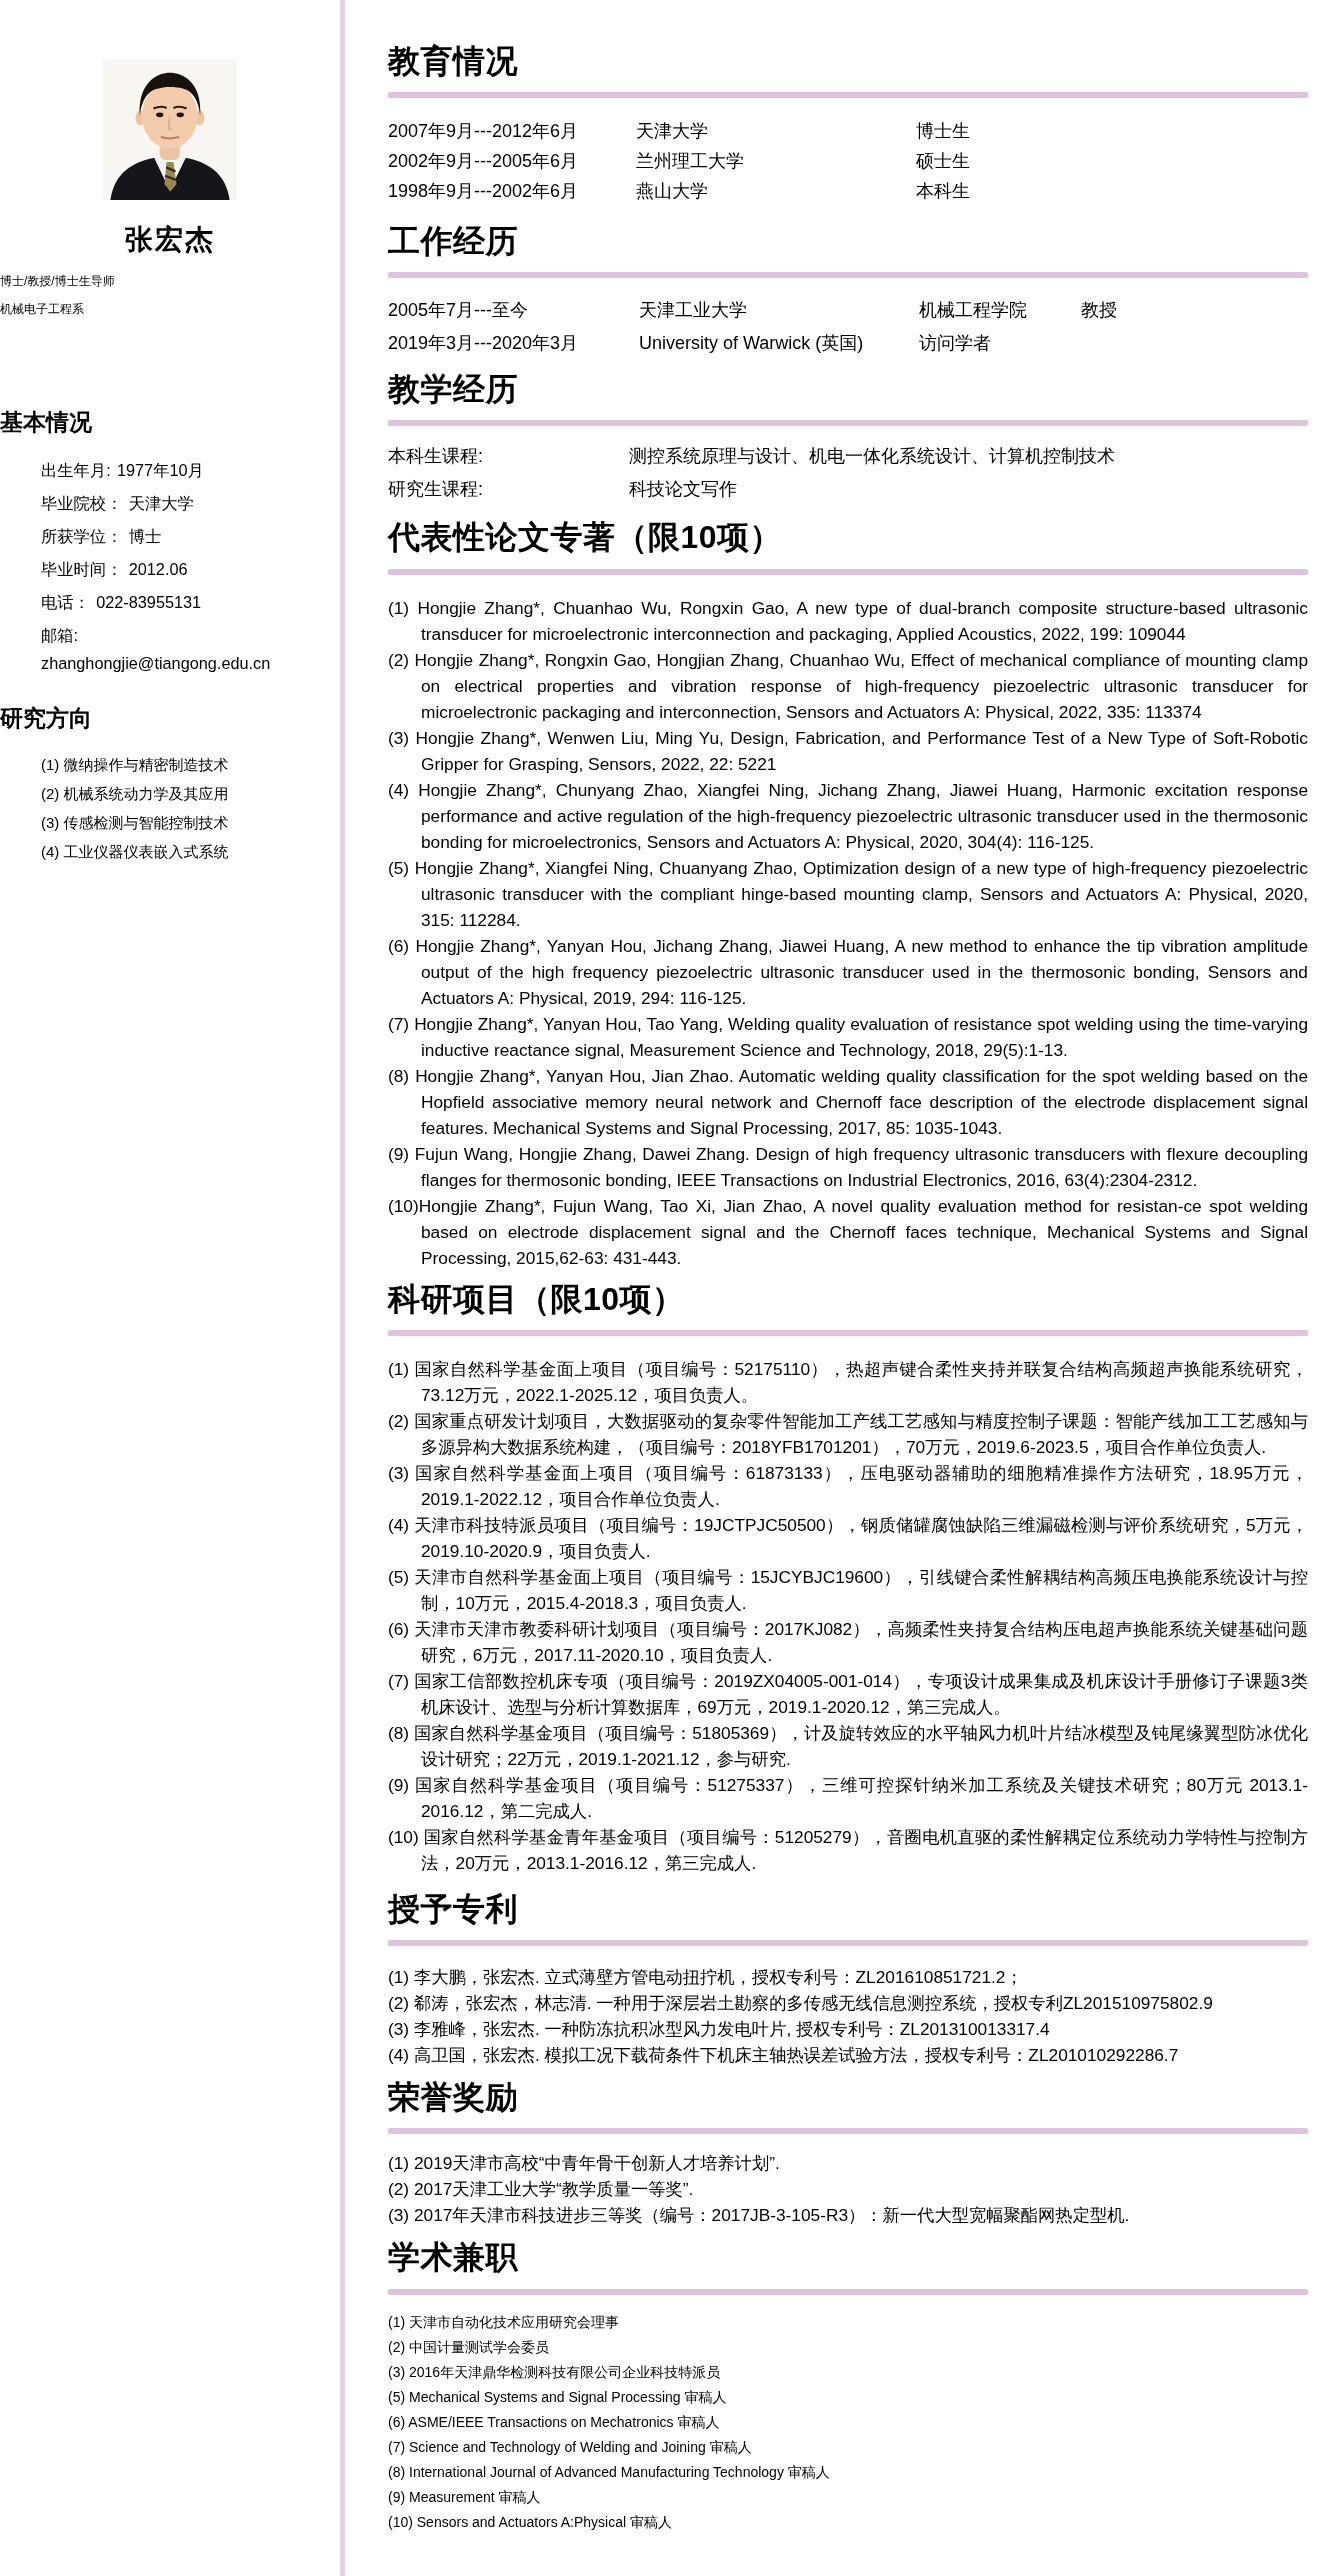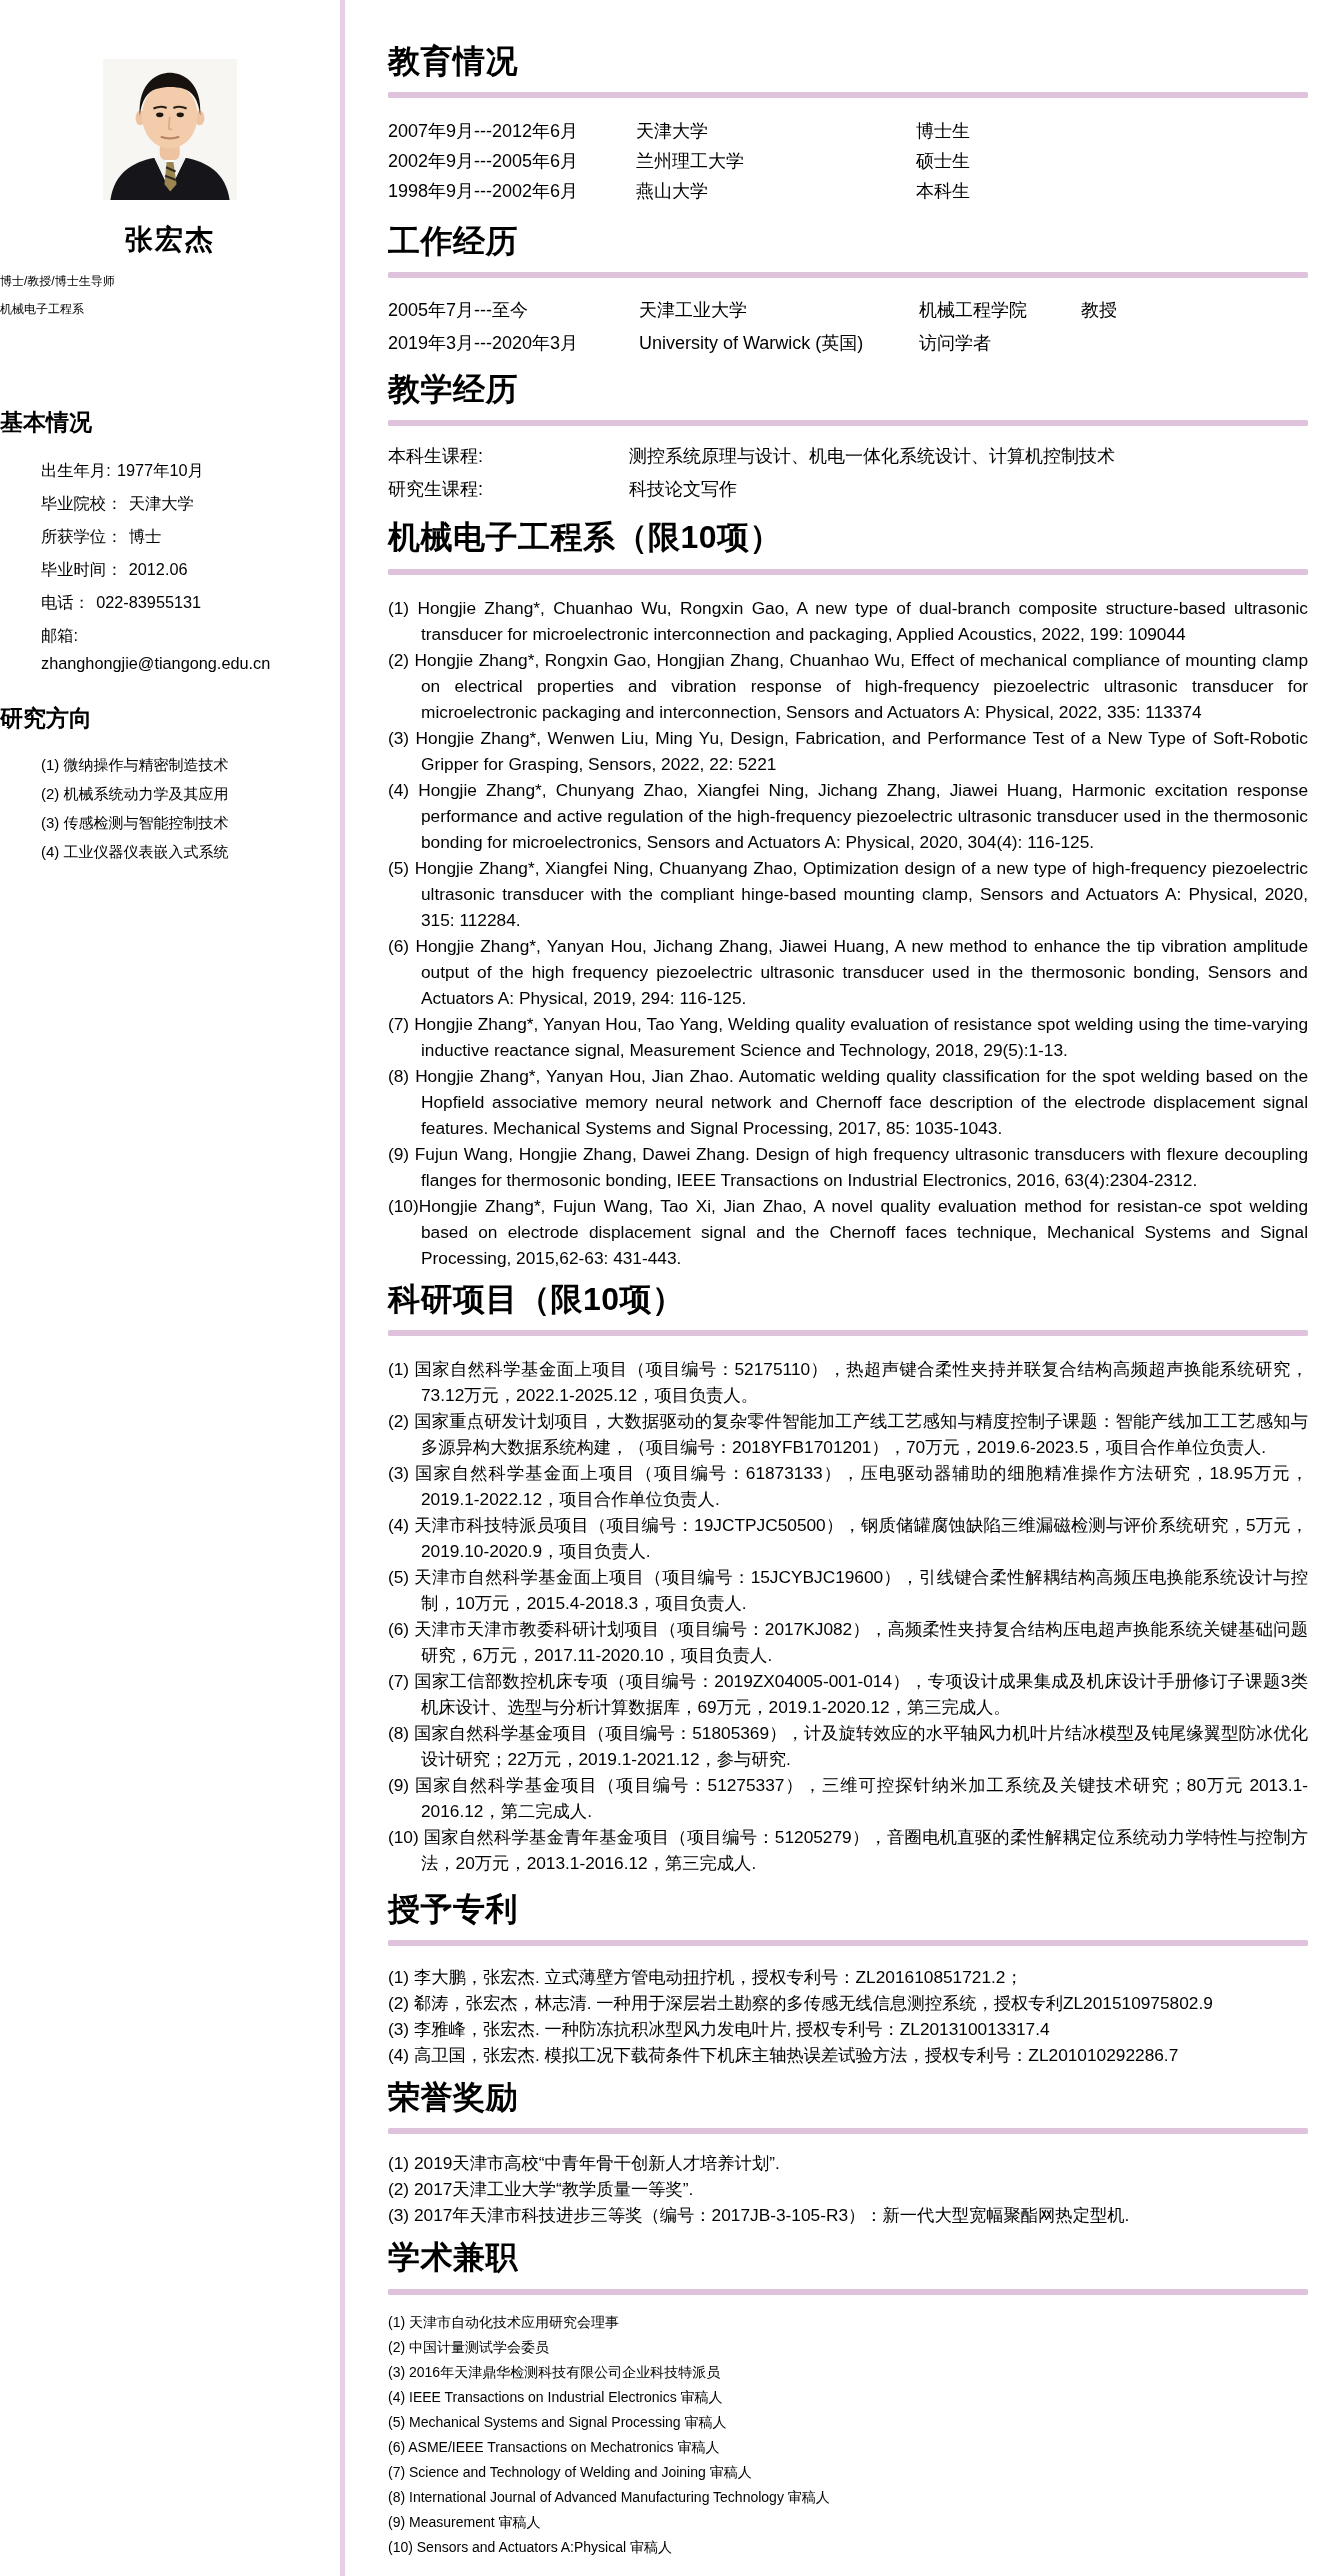--- a/index.html
+++ b/index.html
@@ -189,21 +189,21 @@
           <span>测控系统原理与设计、机电一体化系统设计、计算机控制技术</span>
         </div>
           <div class="teach-row">
           <span>研究生课程:</span>
           <span>科技论文写作</span>
         </div>
         </div>
     </section>
 
     <section class="sec-papers">
-      <h2 class="sec-h">机械电子工程系（限10项）</h2>
+      <h2 class="sec-h">代表性论文专著（限10项）</h2>
       <div class="bar"></div>
       <ul class="nlist papers">
 
       <li>(1) Hongjie Zhang*, Chuanhao Wu, Rongxin Gao, A new type of dual-branch composite structure-based ultrasonic transducer for microelectronic interconnection and packaging, Applied Acoustics, 2022, 199: 109044</li>
           <li>(2) Hongjie Zhang*, Rongxin Gao, Hongjian Zhang, Chuanhao Wu, Effect of mechanical compliance of mounting clamp on electrical properties and vibration response of high-frequency piezoelectric ultrasonic transducer for microelectronic packaging and interconnection, Sensors and Actuators A: Physical, 2022, 335:  113374</li>
           <li>(3) Hongjie Zhang*, Wenwen Liu, Ming Yu, Design, Fabrication, and Performance Test of a New Type of Soft-Robotic Gripper for Grasping, Sensors, 2022, 22:  5221</li>
           <li>(4) Hongjie Zhang*, Chunyang Zhao, Xiangfei Ning, Jichang Zhang, Jiawei Huang, Harmonic excitation response performance and active regulation of the high-frequency piezoelectric ultrasonic transducer used in the thermosonic bonding for microelectronics, Sensors and Actuators A: Physical, 2020, 304(4): 116-125.</li>
           <li>(5) Hongjie Zhang*, Xiangfei Ning, Chuanyang Zhao, Optimization design of a new type of high-frequency piezoelectric ultrasonic transducer with the compliant hinge-based mounting clamp, Sensors and Actuators A: Physical, 2020, 315: 112284.</li>
           <li>(6) Hongjie Zhang*, Yanyan Hou, Jichang Zhang, Jiawei Huang, A new method to enhance the tip vibration amplitude output of the high frequency piezoelectric ultrasonic transducer used in the thermosonic bonding, Sensors and Actuators A: Physical, 2019, 294: 116-125.</li>
           <li>(7) Hongjie Zhang*, Yanyan Hou, Tao Yang, Welding quality evaluation of resistance spot welding using the time-varying inductive reactance signal, Measurement Science and Technology, 2018, 29(5):1-13.</li>
@@ -255,21 +255,20 @@
     </section>
 
     <section class="sec-positions">
       <h2 class="sec-h">学术兼职</h2>
       <div class="bar"></div>
       <ul class="nlist positions">
 
       <li>(1) 天津市自动化技术应用研究会理事</li>
           <li>(2) 中国计量测试学会委员</li>
           <li>(3) 2016年天津鼎华检测科技有限公司企业科技特派员</li>
-          <li>(4) IEEE Transactions on Industrial Electronics 审稿人</li>
           <li>(5) Mechanical Systems and Signal Processing 审稿人</li>
           <li>(6) ASME/IEEE Transactions on Mechatronics 审稿人</li>
           <li>(7) Science and Technology of Welding and Joining 审稿人</li>
           <li>(8) International Journal of Advanced Manufacturing Technology 审稿人</li>
           <li>(9) Measurement 审稿人</li>
           <li>(10) Sensors and Actuators A:Physical 审稿人</li>
         </ul>
     </section>
 
   </main>

